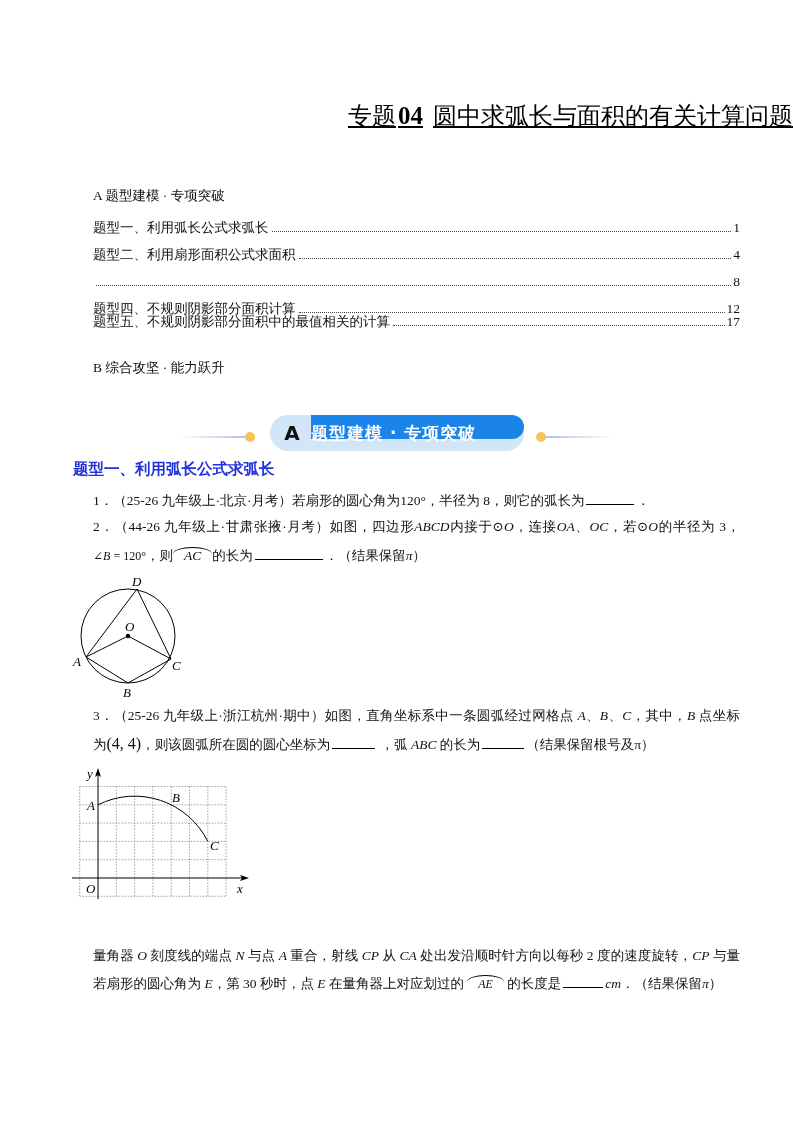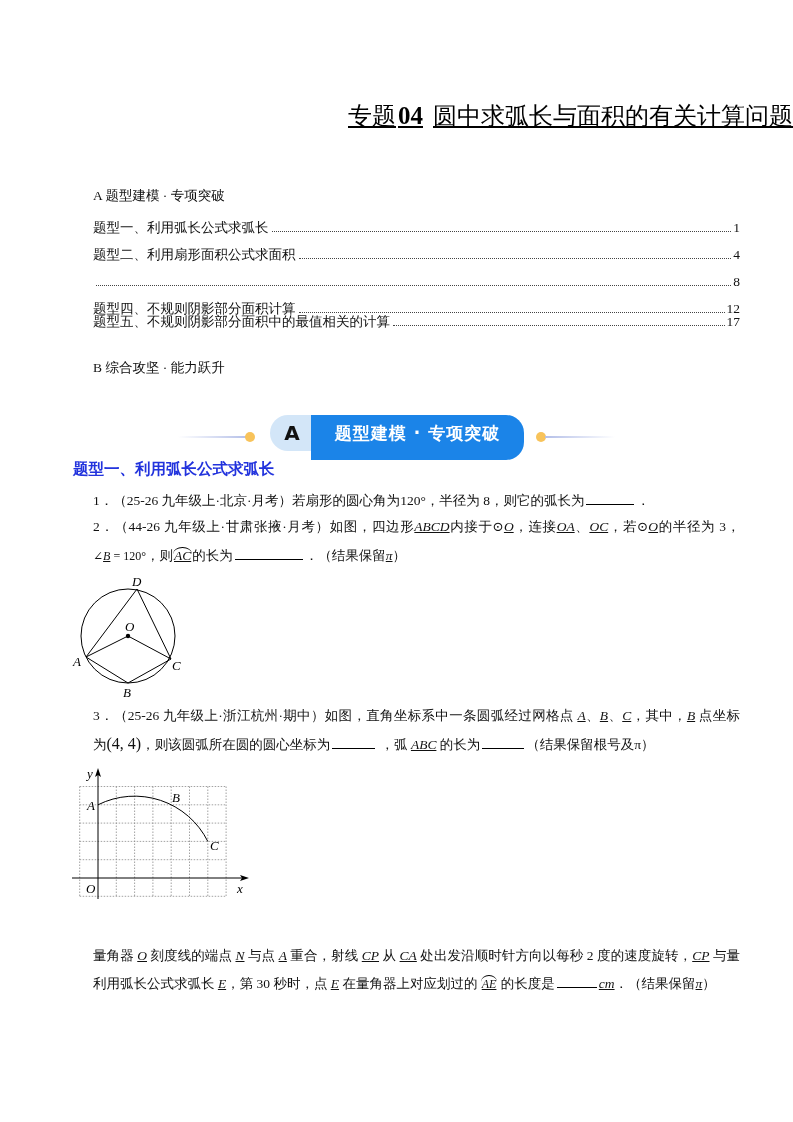--- a/index.html
+++ b/index.html
@@ -14,38 +14,38 @@
   }
   .title .num { font-family: "Liberation Serif", "DejaVu Serif", serif; font-weight: bold; font-size: 25px; margin: 0 10px 0 2px; }
   .toc-heading { position: absolute; top: 155px; left: 0; width: 793px; text-align: center; font-size: 13.5px; line-height: 20px; }
   .line {
     position: absolute; left: 73px; width: 647px; height: 20px; line-height: 20px;
     font-size: 13.5px; white-space: nowrap; margin-left: 20px;
   }
   .line.full { text-align: justify; text-align-last: justify; }
   .toc-entry { display: flex; align-items: baseline; cursor: pointer; }
   .toc-entry .leader { flex: 1; border-bottom: 1.5px dotted #444; margin: 0 2px 4px 3px; height: 1px; }
-  .i { font-style: italic; font-family: "Liberation Serif", "DejaVu Serif", serif; text-decoration: underline; }
+  .i { font-style: italic; font-family: "Liberation Serif", "DejaVu Serif", serif; }
   .blank { display: inline-block; border-bottom: 1px solid #000; height: 14px; vertical-align: baseline; margin: 0 2px; }
-  .arc { position: relative; display: inline-block; padding: 0 1px; }
+  .arc { position: relative; display: inline-block; padding: 0 11px; }
   .arc-mark { position: absolute; left: 0; right: 0; top: 1px; height: 6px; border-top: 1px solid #000; border-radius: 50% 50% 0 0 / 100% 100% 0 0; }
   .small { font-size: 12px; }
   .heading-blue {
     position: absolute; left: 73px; top: 458px; height: 22px; line-height: 22px;
     font-size: 15.5px; font-weight: bold; color: #2233dd;
     font-family: "DejaVu Sans", "Liberation Sans", sans-serif;
   }
   
   .b-line-l { position: absolute; left: 178px; top: 436px; width: 70px; height: 1.5px; background: linear-gradient(to right, rgba(190,200,235,0), #b4bfe8); }
   .b-line-r { position: absolute; left: 545px; top: 436px; width: 70px; height: 1.5px; background: linear-gradient(to right, #b4bfe8, rgba(190,200,235,0)); }
   .b-dot { position: absolute; top: 432px; width: 10px; height: 10px; border-radius: 50%; background: #f8c35a; }
   .b-pill { position: absolute; left: 270px; top: 415px; width: 254px; height: 36px; border-radius: 18px; background: #d3e6f8; }
   .b-blue {
-    position: absolute; left: 311px; top: 415px; width: 213px; height: 45px; border-radius: 0 18px 18px 0; background: #1b84e8;
-    color: #fff; text-align: center; line-height: 36px; font-size: 17px; font-weight: bold; letter-spacing: 1px;
+    position: absolute; left: 311px; top: 415px; width: 213px; height: 24px; border-radius: 0 18px 18px 0; background: #1b84e8;
+    color: #fff; line-height: 36px; font-size: 17px; font-weight: bold; letter-spacing: 1px;
     font-family: "DejaVu Sans", "Liberation Sans", sans-serif;
   }
   .b-letter {
     position: absolute; left: 272px; top: 415px; width: 40px; height: 36px; line-height: 36px; text-align: center;
     font-size: 20px; font-weight: bold; color: #111; font-family: "DejaVu Sans", "Liberation Sans", sans-serif;
   }
   svg text { font-family: "Liberation Serif", "DejaVu Serif", serif; font-style: italic; font-size: 13px; fill: #000; }
 </style>
 </head>
 <body>
@@ -156,16 +156,16 @@
     <text x="107" y="37">B</text>
     <text x="145" y="85">C</text>
     <text x="21" y="128">O</text>
     <text x="172" y="128">x</text>
   </svg>
 
   <div class="line full" style="top:946px">
     <span>量角器 </span><span class="i">O</span><span> 刻度线的端点 </span><span class="i">N</span><span> 与点 </span><span class="i">A</span><span> 重合，射线 </span><span class="i">CP</span><span> 从 </span><span class="i">CA</span><span> 处出发沿顺时针方向以每秒 2 度的速度旋转，</span><span class="i">CP</span><span> 与量</span>
   </div>
   <div class="line" style="top:973px">
-    <span>利用弧长公式求弧长 </span><span class="i">E</span><span>，第 30 秒时，点 </span><span class="i">E</span><span> 在量角器上对应划过的 </span><span class="arc i small"><span class="arc-mark"></span><span>AE</span></span><span> 的长度是</span><span class="blank" style="width:40px"></span><span class="i">cm</span><span>．（结果保留</span><span class="i">π</span><span>）</span>
+    <span>若扇形的圆心角为 </span><span class="i">E</span><span>，第 30 秒时，点 </span><span class="i">E</span><span> 在量角器上对应划过的 </span><span class="arc i small"><span class="arc-mark"></span><span>AE</span></span><span> 的长度是</span><span class="blank" style="width:40px"></span><span class="i">cm</span><span>．（结果保留</span><span class="i">π</span><span>）</span>
   </div>
 
 </div>
 
 </body></html>

